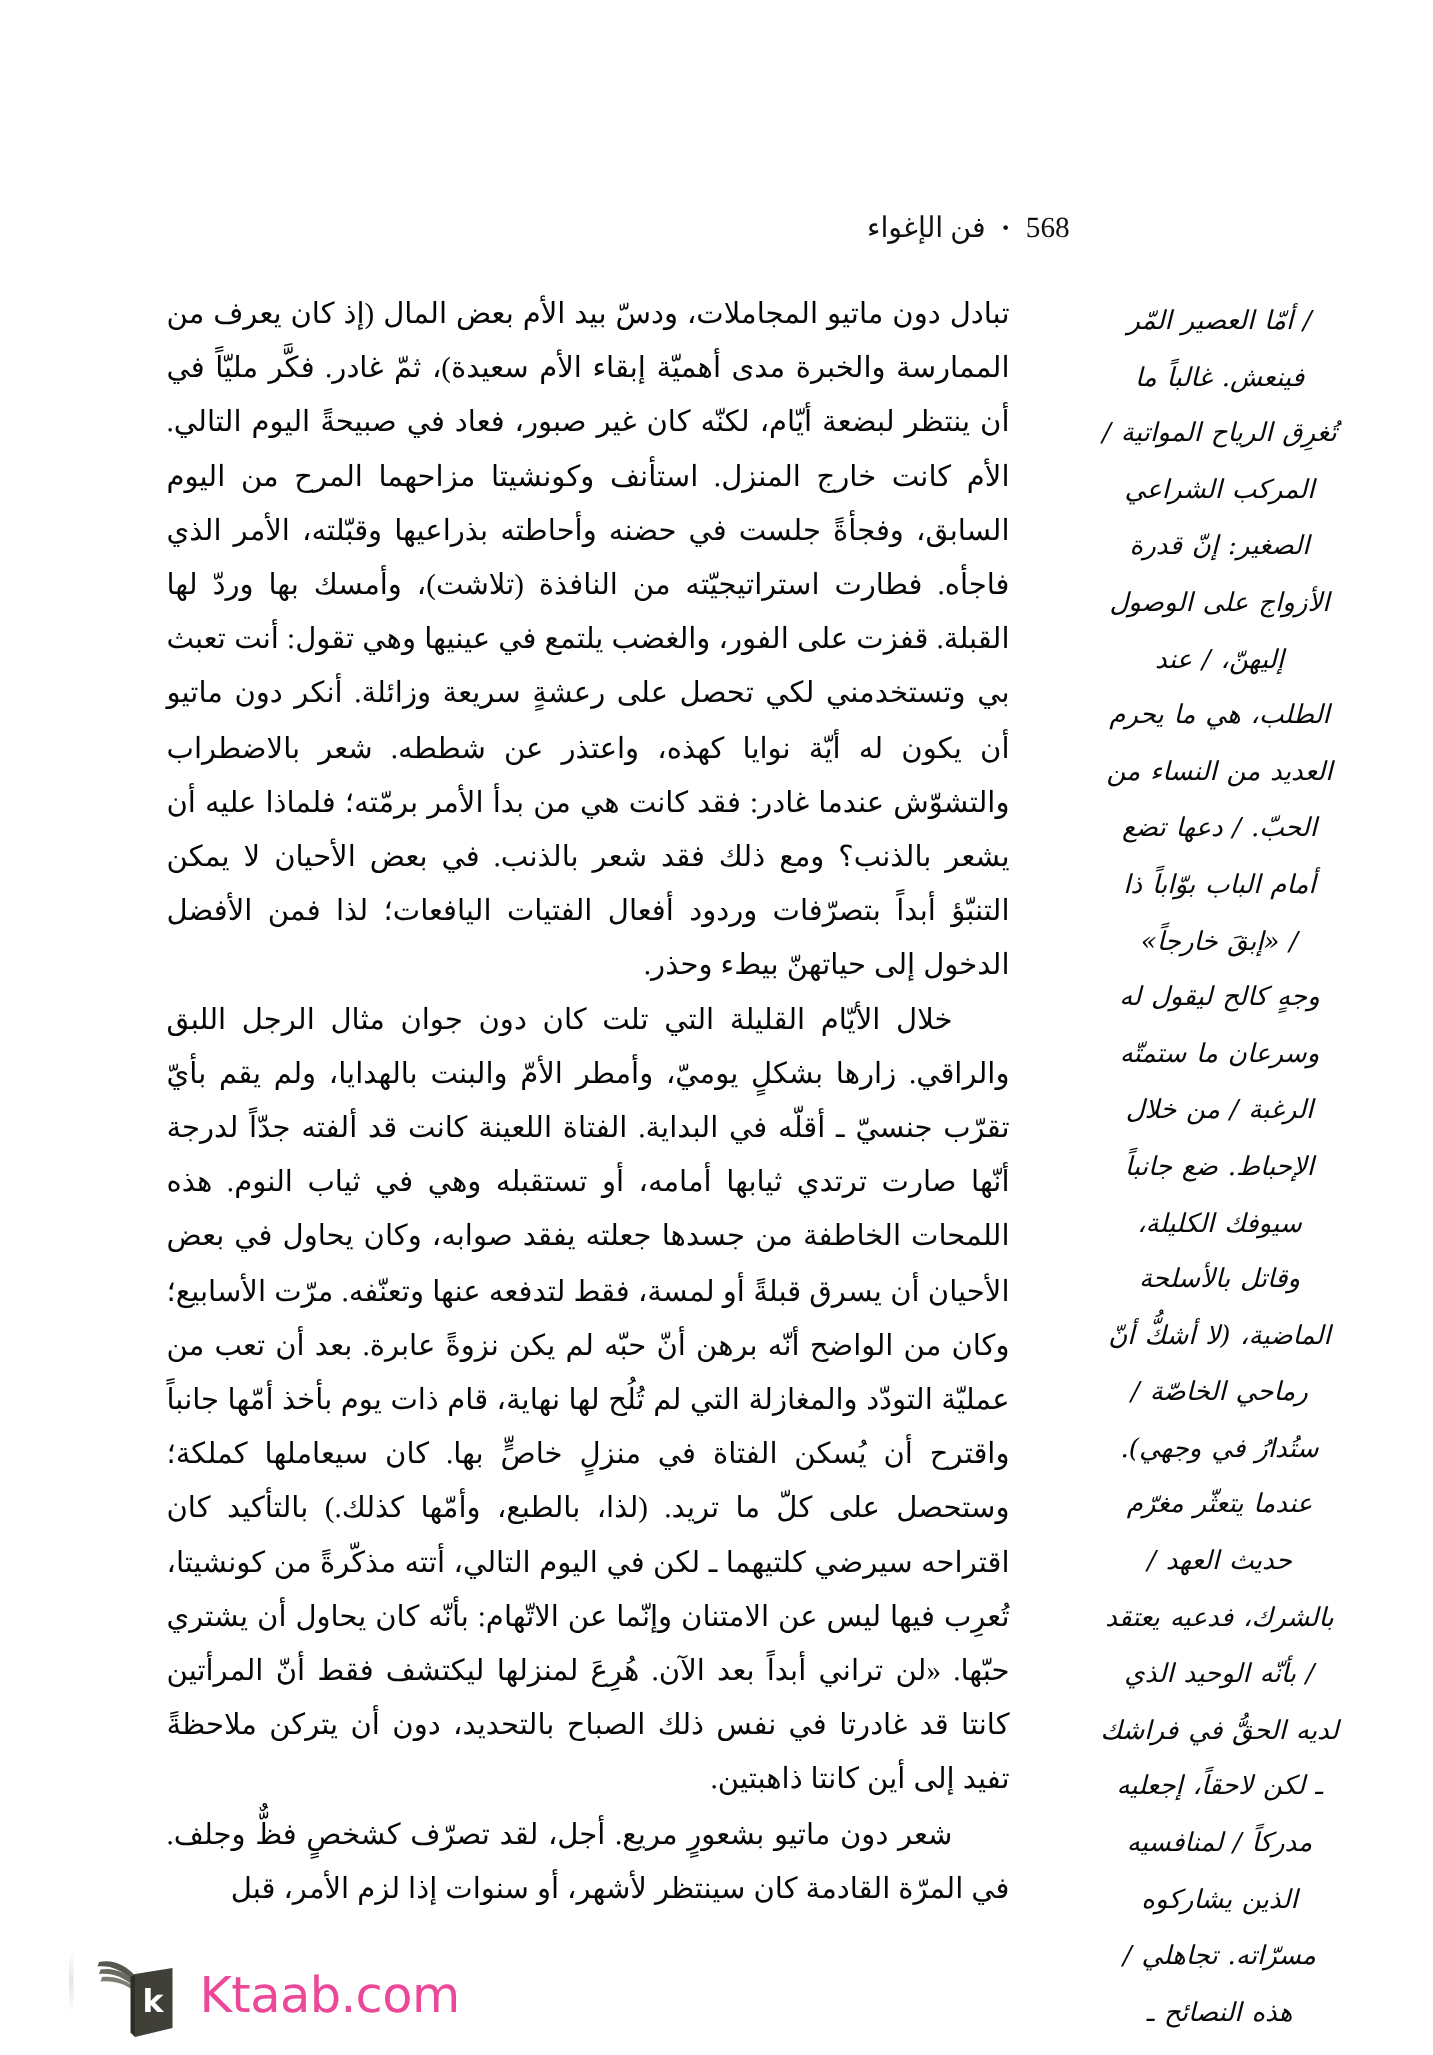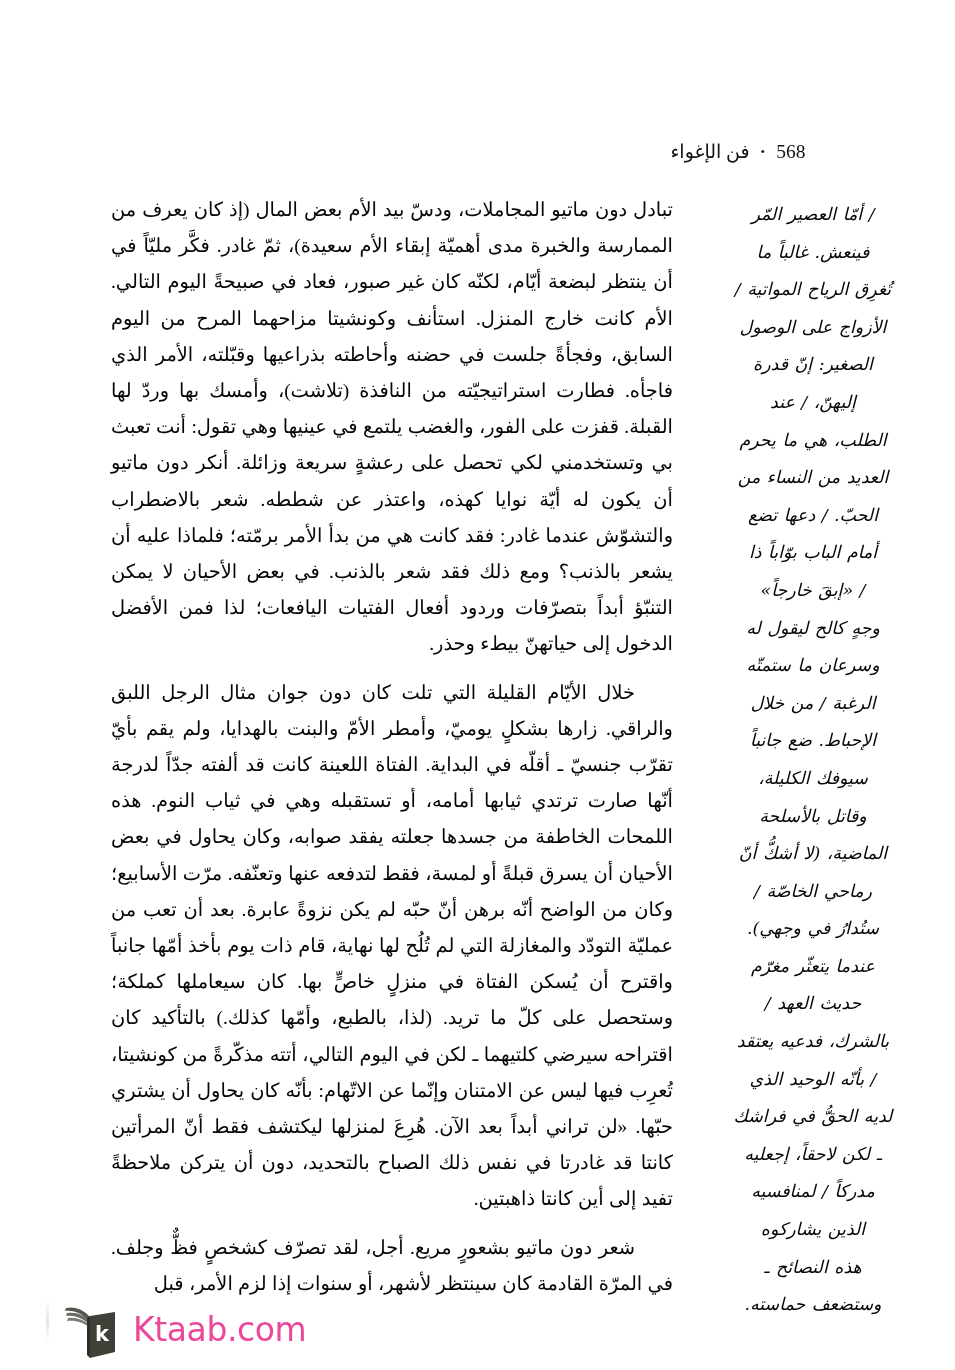--- a/index.html
+++ b/index.html
@@ -22,21 +22,21 @@
     background: #ffffff;
     overflow: hidden;
   }
 
   
   .running-head {
     position: absolute;
     top: 140px;
     right: 57px;
     width: 320px;
-    text-align: center;
+    text-align: left;
     direction: rtl;
     white-space: nowrap;
     font-family: "Liberation Serif", "DejaVu Serif", serif;
     font-size: 19px;
     color: #111;
     letter-spacing: 0.2px;
   }
   .running-head .folio {
     font-family: "Liberation Serif", "DejaVu Serif", serif;
     font-size: 19.5px;
@@ -65,21 +65,20 @@
     line-height: 36.2px;
     color: #060606;
     word-spacing: 0.5px;
   }
   .body-column p {
     margin: 0;
     text-indent: 0;
   }
   .body-column p.indented {
     text-indent: 38px;
-    margin-top: 12px;
   }
   .body-column p + p {
     margin-top: 0;
   }
 
   
   .margin-column {
     position: absolute;
     top: 196px;
     right: 18px;
@@ -145,22 +144,23 @@
   <div class="body-column">
     <p>تبادل دون ماتيو المجاملات، ودسّ بيد الأم بعض المال (إذ كان يعرف من الممارسة والخبرة مدى أهميّة إبقاء الأم سعيدة)، ثمّ غادر. فكَّر مليّاً في أن ينتظر لبضعة أيّام، لكنّه كان غير صبور، فعاد في صبيحةً اليوم التالي. الأم كانت خارج المنزل. استأنف وكونشيتا مزاحهما المرح من اليوم السابق، وفجأةً جلست في حضنه وأحاطته بذراعيها وقبّلته، الأمر الذي فاجأه. فطارت استراتيجيّته من النافذة (تلاشت)، وأمسك بها وردّ لها القبلة. قفزت على الفور، والغضب يلتمع في عينيها وهي تقول: أنت تعبث بي وتستخدمني لكي تحصل على رعشةٍ سريعة وزائلة. أنكر دون ماتيو أن يكون له أيّة نوايا كهذه، واعتذر عن شططه. شعر بالاضطراب والتشوّش عندما غادر: فقد كانت هي من بدأ الأمر برمّته؛ فلماذا عليه أن يشعر بالذنب؟ ومع ذلك فقد شعر بالذنب. في بعض الأحيان لا يمكن التنبّؤ أبداً بتصرّفات وردود أفعال الفتيات اليافعات؛ لذا فمن الأفضل الدخول إلى حياتهنّ بيطء وحذر.</p>
     <p class="indented">خلال الأيّام القليلة التي تلت كان دون جوان مثال الرجل اللبق والراقي. زارها بشكلٍ يوميّ، وأمطر الأمّ والبنت بالهدايا، ولم يقم بأيّ تقرّب جنسيّ ـ أقلّه في البداية. الفتاة اللعينة كانت قد ألفته جدّاً لدرجة أنّها صارت ترتدي ثيابها أمامه، أو تستقبله وهي في ثياب النوم. هذه اللمحات الخاطفة من جسدها جعلته يفقد صوابه، وكان يحاول في بعض الأحيان أن يسرق قبلةً أو لمسة، فقط لتدفعه عنها وتعنّفه. مرّت الأسابيع؛ وكان من الواضح أنّه برهن أنّ حبّه لم يكن نزوةً عابرة. بعد أن تعب من عمليّة التودّد والمغازلة التي لم تُلُح لها نهاية، قام ذات يوم بأخذ أمّها جانباً واقترح أن يُسكن الفتاة في منزلٍ خاصٍّ بها. كان سيعاملها كملكة؛ وستحصل على كلّ ما تريد. (لذا، بالطبع، وأمّها كذلك.) بالتأكيد كان اقتراحه سيرضي كلتيهما ـ لكن في اليوم التالي، أتته مذكّرةً من كونشيتا، تُعرِب فيها ليس عن الامتنان وإنّما عن الاتّهام: بأنّه كان يحاول أن يشتري حبّها. «لن تراني أبداً بعد الآن. هُرِعَ لمنزلها ليكتشف فقط أنّ المرأتين كانتا قد غادرتا في نفس ذلك الصباح بالتحديد، دون أن يتركن ملاحظةً تفيد إلى أين كانتا ذاهبتين.</p>
     <p class="indented">شعر دون ماتيو بشعورٍ مريع. أجل، لقد تصرّف كشخصٍ فظٌّ وجلف. في المرّة القادمة كان سينتظر لأشهر، أو سنوات إذا لزم الأمر، قبل</p>
   </div>
 
   <div class="margin-column">
     <p>/ أمّا العصير المّر</p>
     <p>فينعش. غالباً ما</p>
     <p>تُغرِق الرياح المواتية /</p>
+    <p>المركب الشراعي</p>
+    <p>الصغير: إنّ قدرة</p>
     <p>الأزواج على الوصول</p>
-    <p>الصغير: إنّ قدرة</p>
     <p>إليهنّ، / عند</p>
     <p>الطلب، هي ما يحرم</p>
     <p>العديد من النساء من</p>
     <p>الحبّ. / دعها تضع</p>
     <p>أمام الباب بوّاباً ذا</p>
     <p>/ «إبقَ خارجاً»</p>
     <p>وجهٍ كالح ليقول له</p>
     <p>وسرعان ما ستمتّه</p>
     <p>الرغبة / من خلال</p>
     <p>الإحباط. ضع جانباً</p>
@@ -170,20 +170,21 @@
     <p>رماحي الخاصّة /</p>
     <p>ستُدارُ في وجهي).</p>
     <p>عندما يتعثّر مغرّم</p>
     <p>حديث العهد /</p>
     <p>بالشرك، فدعيه يعتقد</p>
     <p>/ بأنّه الوحيد الذي</p>
     <p>لديه الحقُّ في فراشك</p>
     <p>ـ لكن لاحقاً، إجعليه</p>
     <p>مدركاً / لمنافسيه</p>
     <p>الذين يشاركوه</p>
+    <p>مسرّاته. تجاهلي /</p>
     <p>هذه النصائح ـ</p>
     <p>وستضعف حماسته.</p>
 
   </div>
 
   <div class="scan-edge"></div>
 
   <div class="watermark">
     <span class="wm-logo">
       <svg viewBox="0 0 58 62" width="58" height="62" aria-hidden="true">

